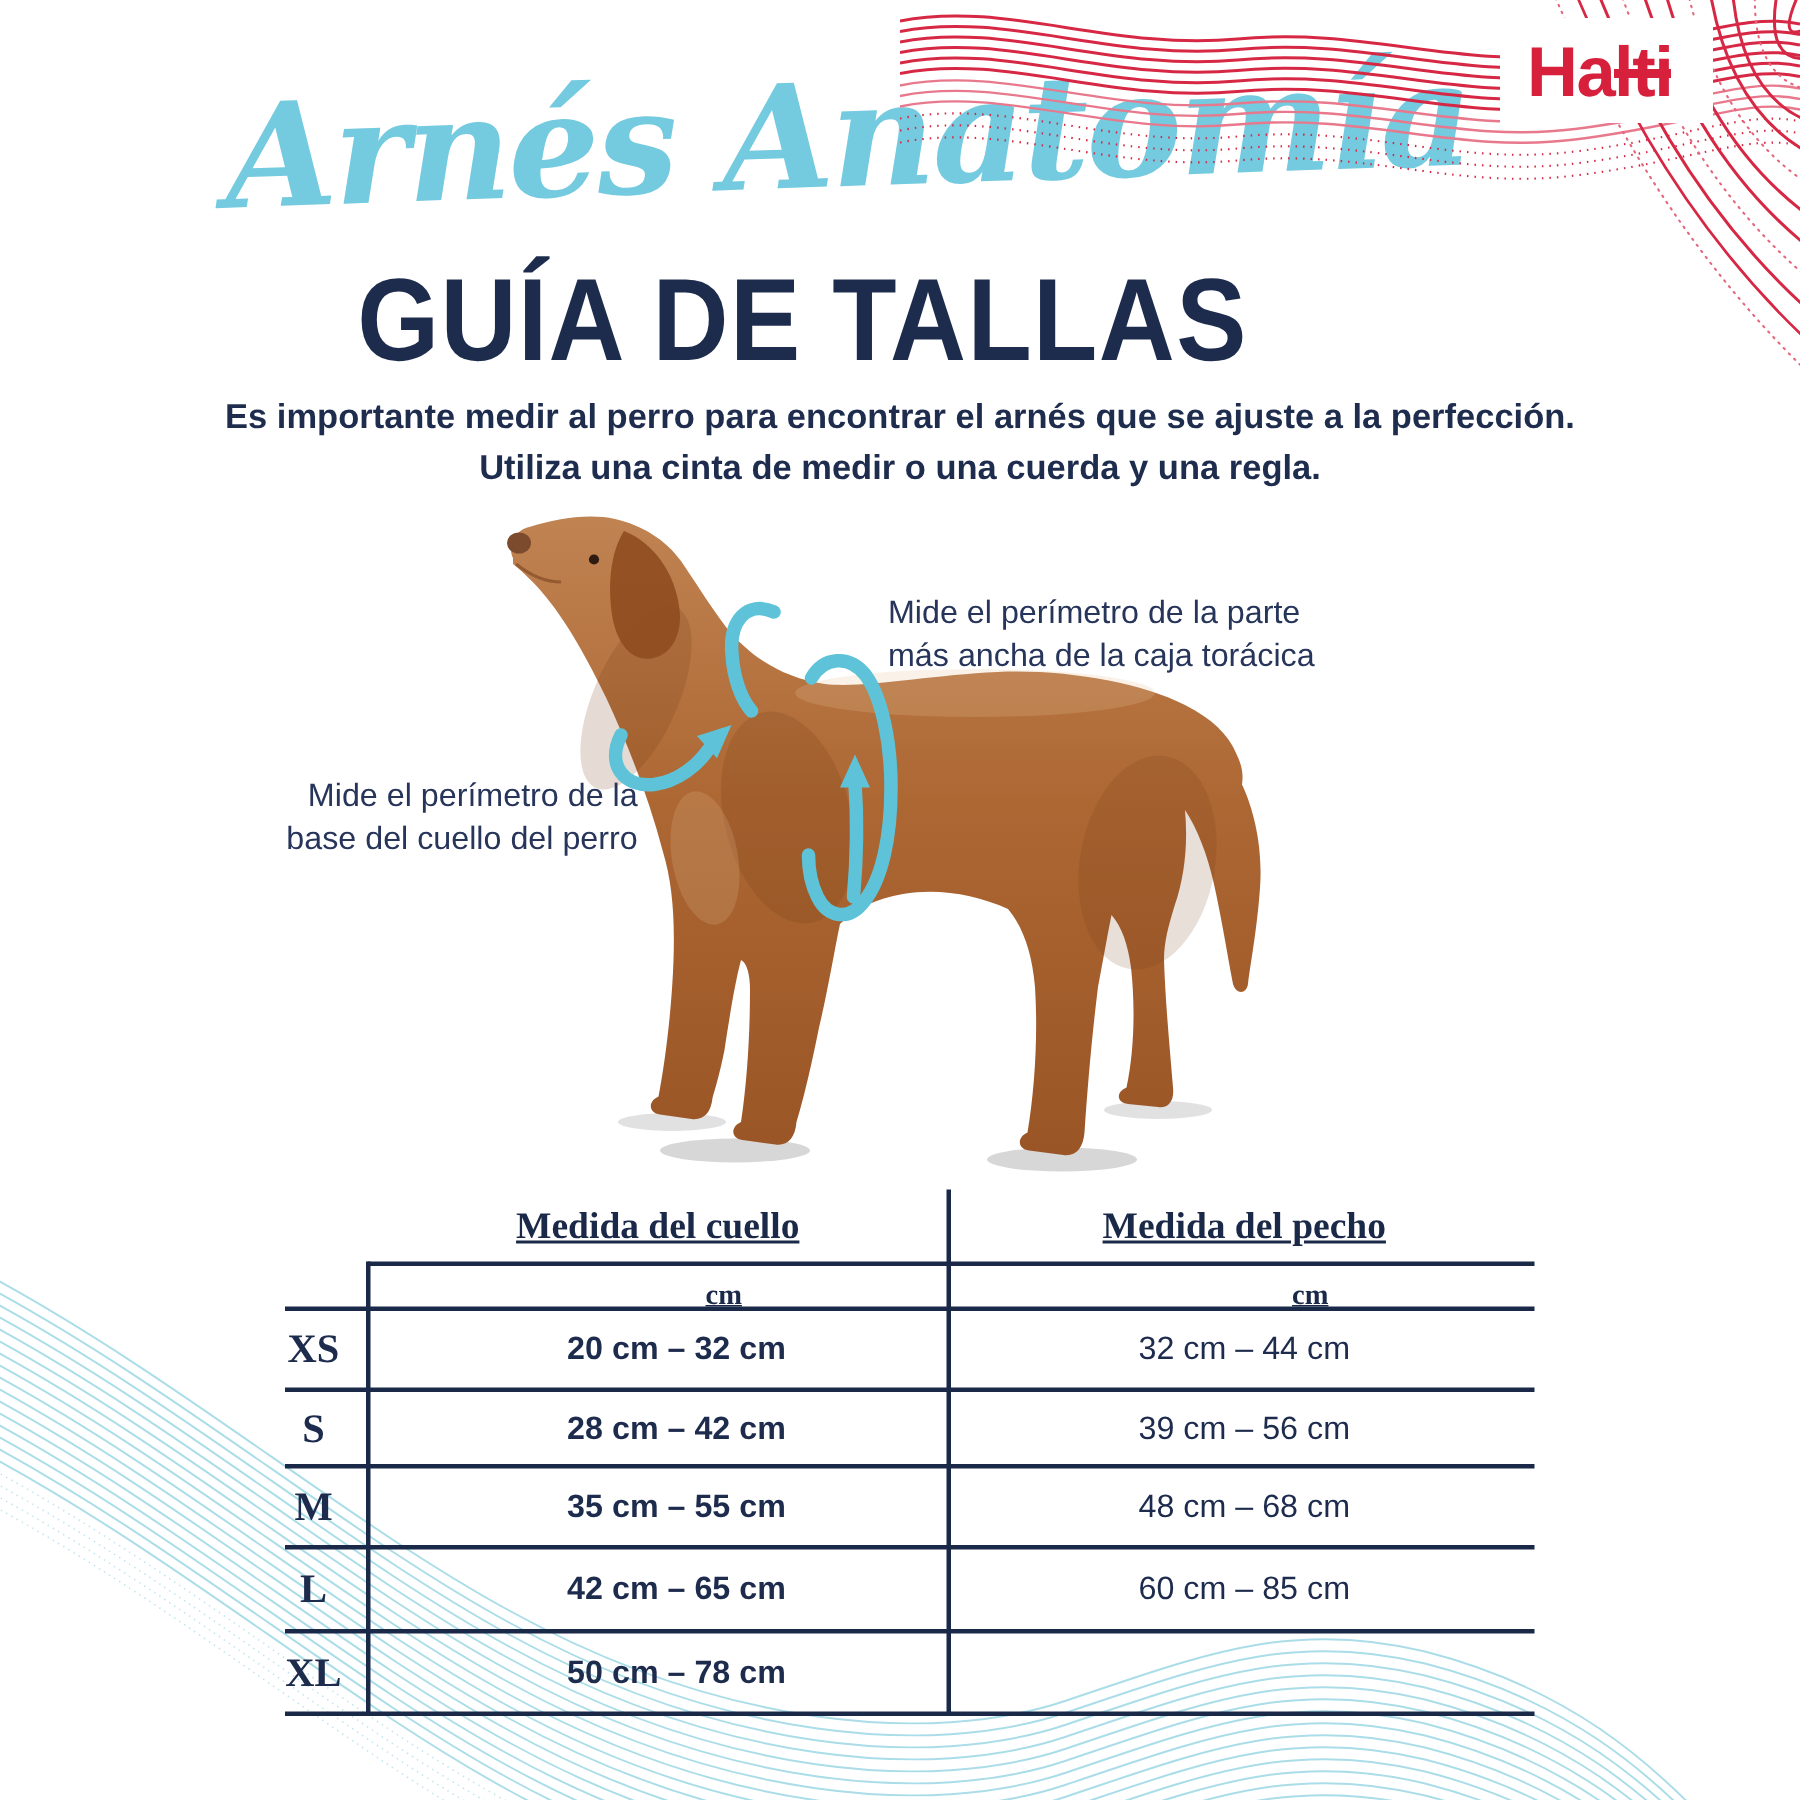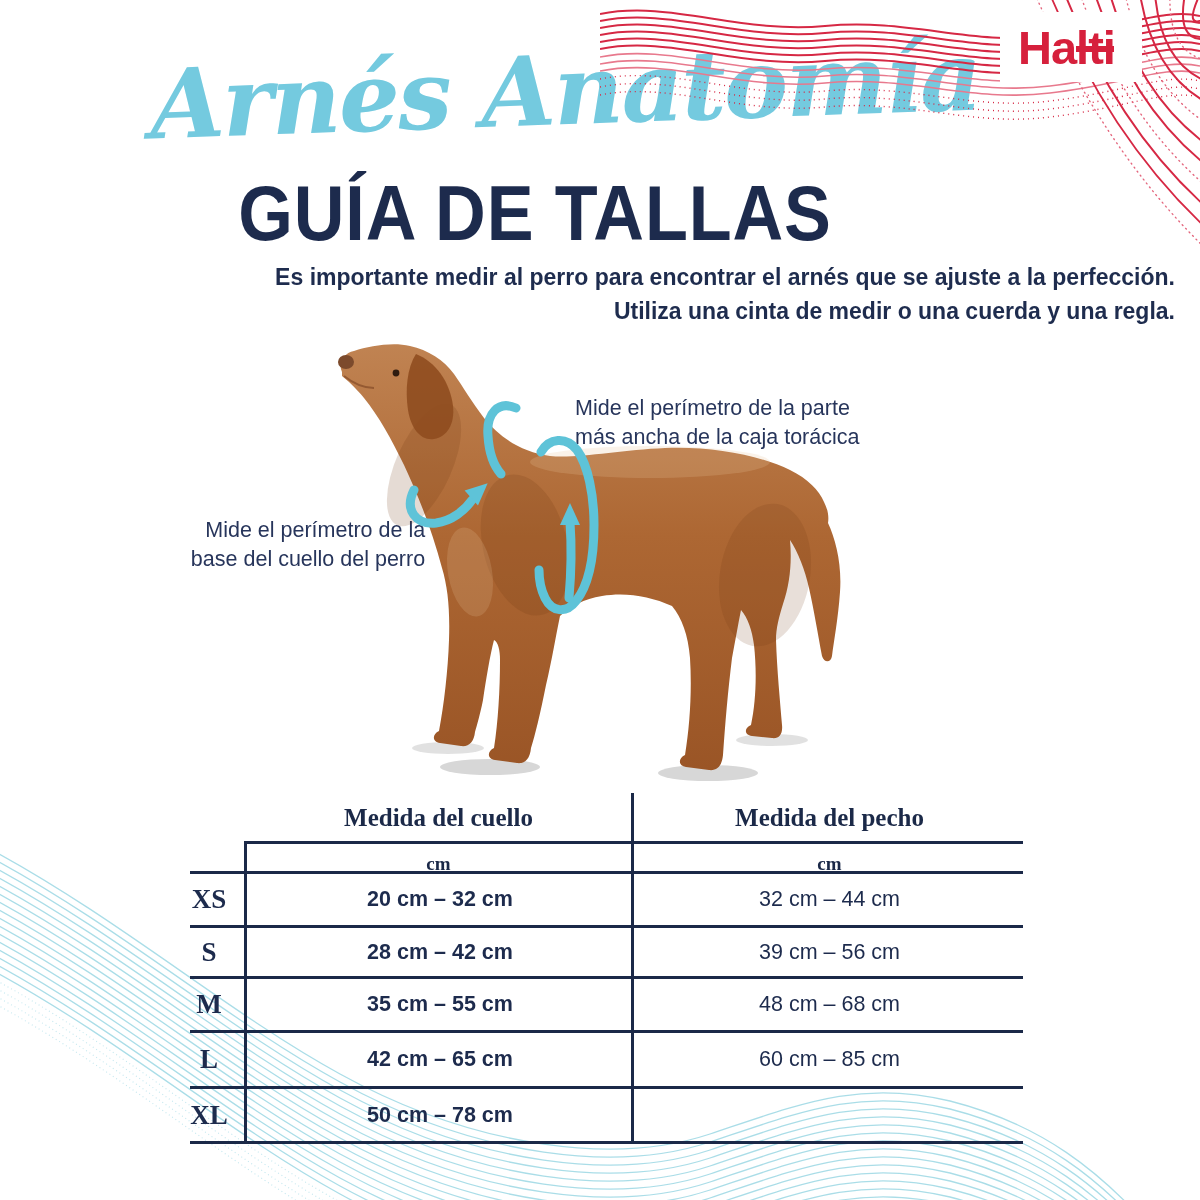--- a/index.html
+++ b/index.html
@@ -5,41 +5,41 @@
   html,body{margin:0;padding:0;background:#fff;}
   .canvas{position:relative;width:1200px;height:1200px;background:#fff;overflow:hidden;
           font-family:"Liberation Sans",sans-serif;color:#1d2b4d;}
   .abs{position:absolute;}
   
   .script-title{left:565px;top:38px;transform:translateX(-50%) rotate(-2deg);
     font-family:"DejaVu Serif",serif;font-style:italic;font-weight:bold;
     font-size:96px;line-height:1.1;color:#74cadf;white-space:nowrap;letter-spacing:-2px;}
   .main-title{left:535px;top:168px;transform:translateX(-50%) scaleX(0.9);
     font-size:78px;font-weight:700;letter-spacing:1px;color:#1d2b4d;white-space:nowrap;}
-  .intro{left:600px;top:260px;transform:translateX(-50%);width:1150px;text-align:right;
+  .intro{left:600px;top:260px;transform:translateX(-50%);width:1150px;text-align:center;
     font-size:23px;font-weight:700;line-height:34px;color:#1e2c4e;}
   
   .note{font-size:21.5px;line-height:29px;color:#27355b;font-weight:400;}
-  .note-chest{left:575px;top:394px;text-align:left;}
+  .note-chest{left:592px;top:394px;text-align:left;}
   .note-neck{left:308px;top:516px;transform:translateX(-50%);text-align:right;white-space:nowrap;}
   
   .logo-box{left:1000px;top:12px;width:142px;height:70px;background:#fff;z-index:6;}
   .logo-text{position:absolute;left:18px;top:8px;font-size:47px;font-weight:700;
     letter-spacing:-1px;color:#d6203c;}
   .logo-bar{position:absolute;left:76px;top:34px;width:38px;height:6px;background:#d6203c;}
   
   .tline{background:#1b2948;z-index:3;}
   .thead{z-index:4;display:flex;align-items:center;justify-content:center;
-    font-family:"Liberation Serif",serif;font-weight:700;color:#1b2948;}
+    font-family:"Liberation Serif",serif;font-weight:700;color:#1b2948;text-decoration:underline;}
   .col-head{font-size:25px;height:36px;}
-  .unit{font-size:19px;height:38px;}
+  .unit{font-size:19px;height:38px;padding-left:44px;}
   .trow{position:absolute;left:0;width:1040px;z-index:4;}
   .cell{position:absolute;top:0;height:100%;display:flex;align-items:center;justify-content:center;}
   .cell-size{left:178px;width:62px;font-family:"Liberation Serif",serif;font-weight:700;font-size:27px;text-align:center;}
-  .cell-neck{left:248px;width:384px;font-weight:700;font-size:21.5px;}
+  .cell-neck{left:248px;width:384px;font-weight:700;font-size:21.5px;padding-left:11px;}
   .cell-chest{left:636px;width:387px;font-weight:400;font-size:21.5px;}
   svg{display:block;}
 </style>
 </head>
 <body>
 
 <div class="canvas">
 
   <svg class="abs" style="left:600px;top:0;z-index:1;" width="600" height="320" viewBox="0 0 600 320">
     <defs>

